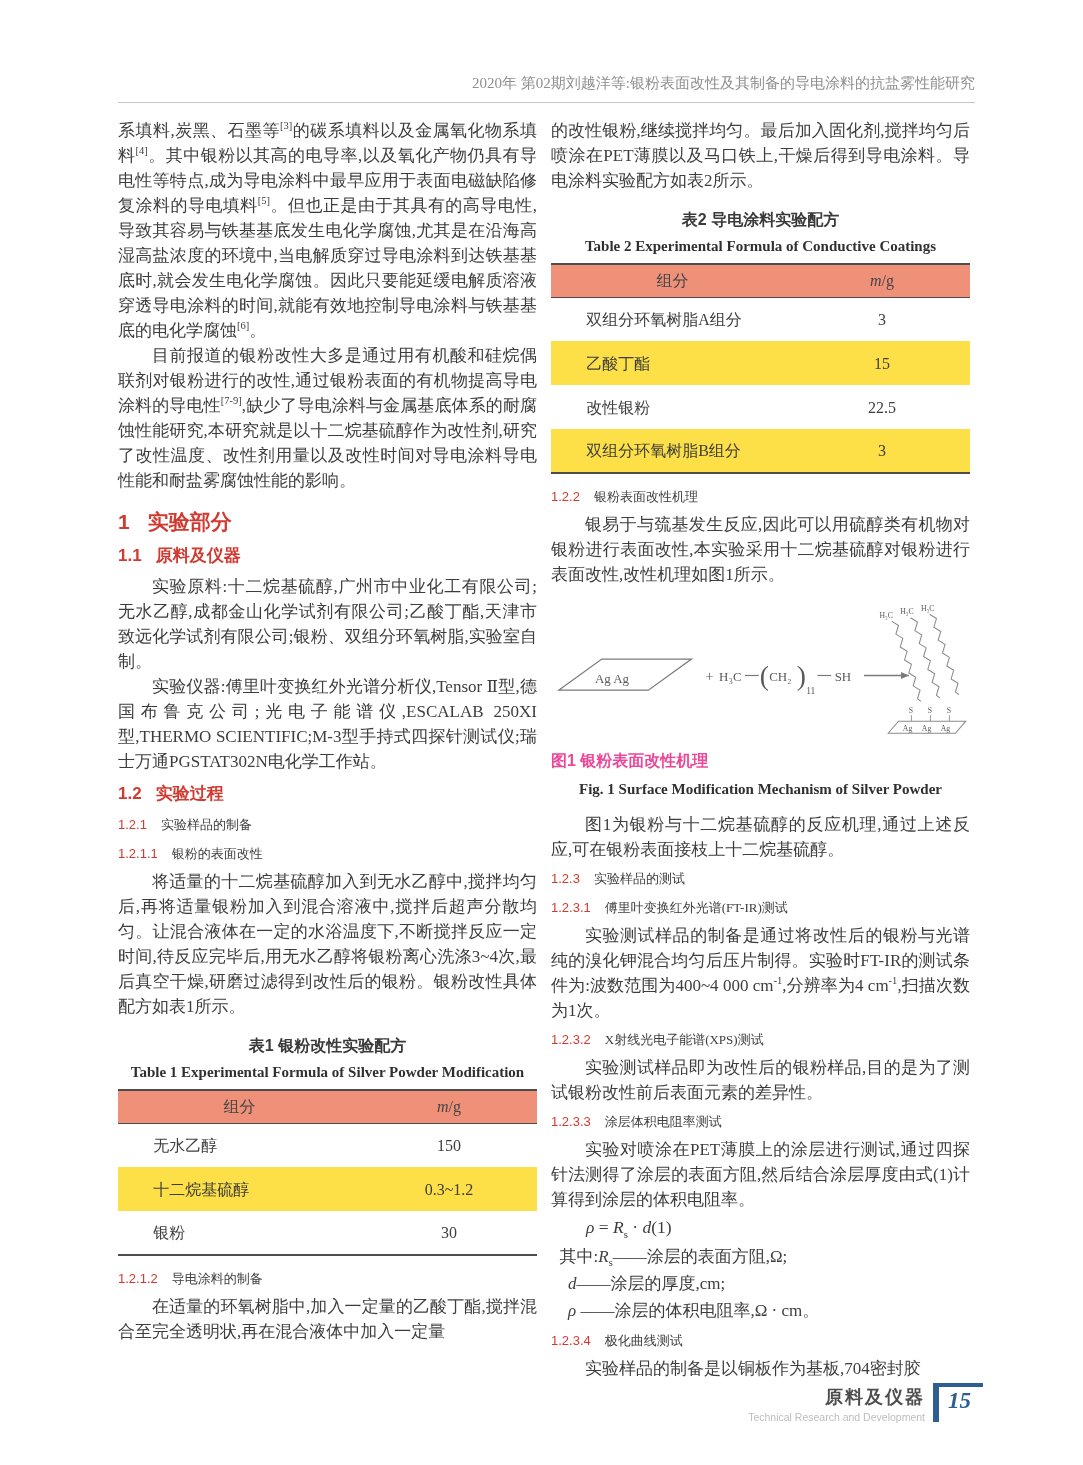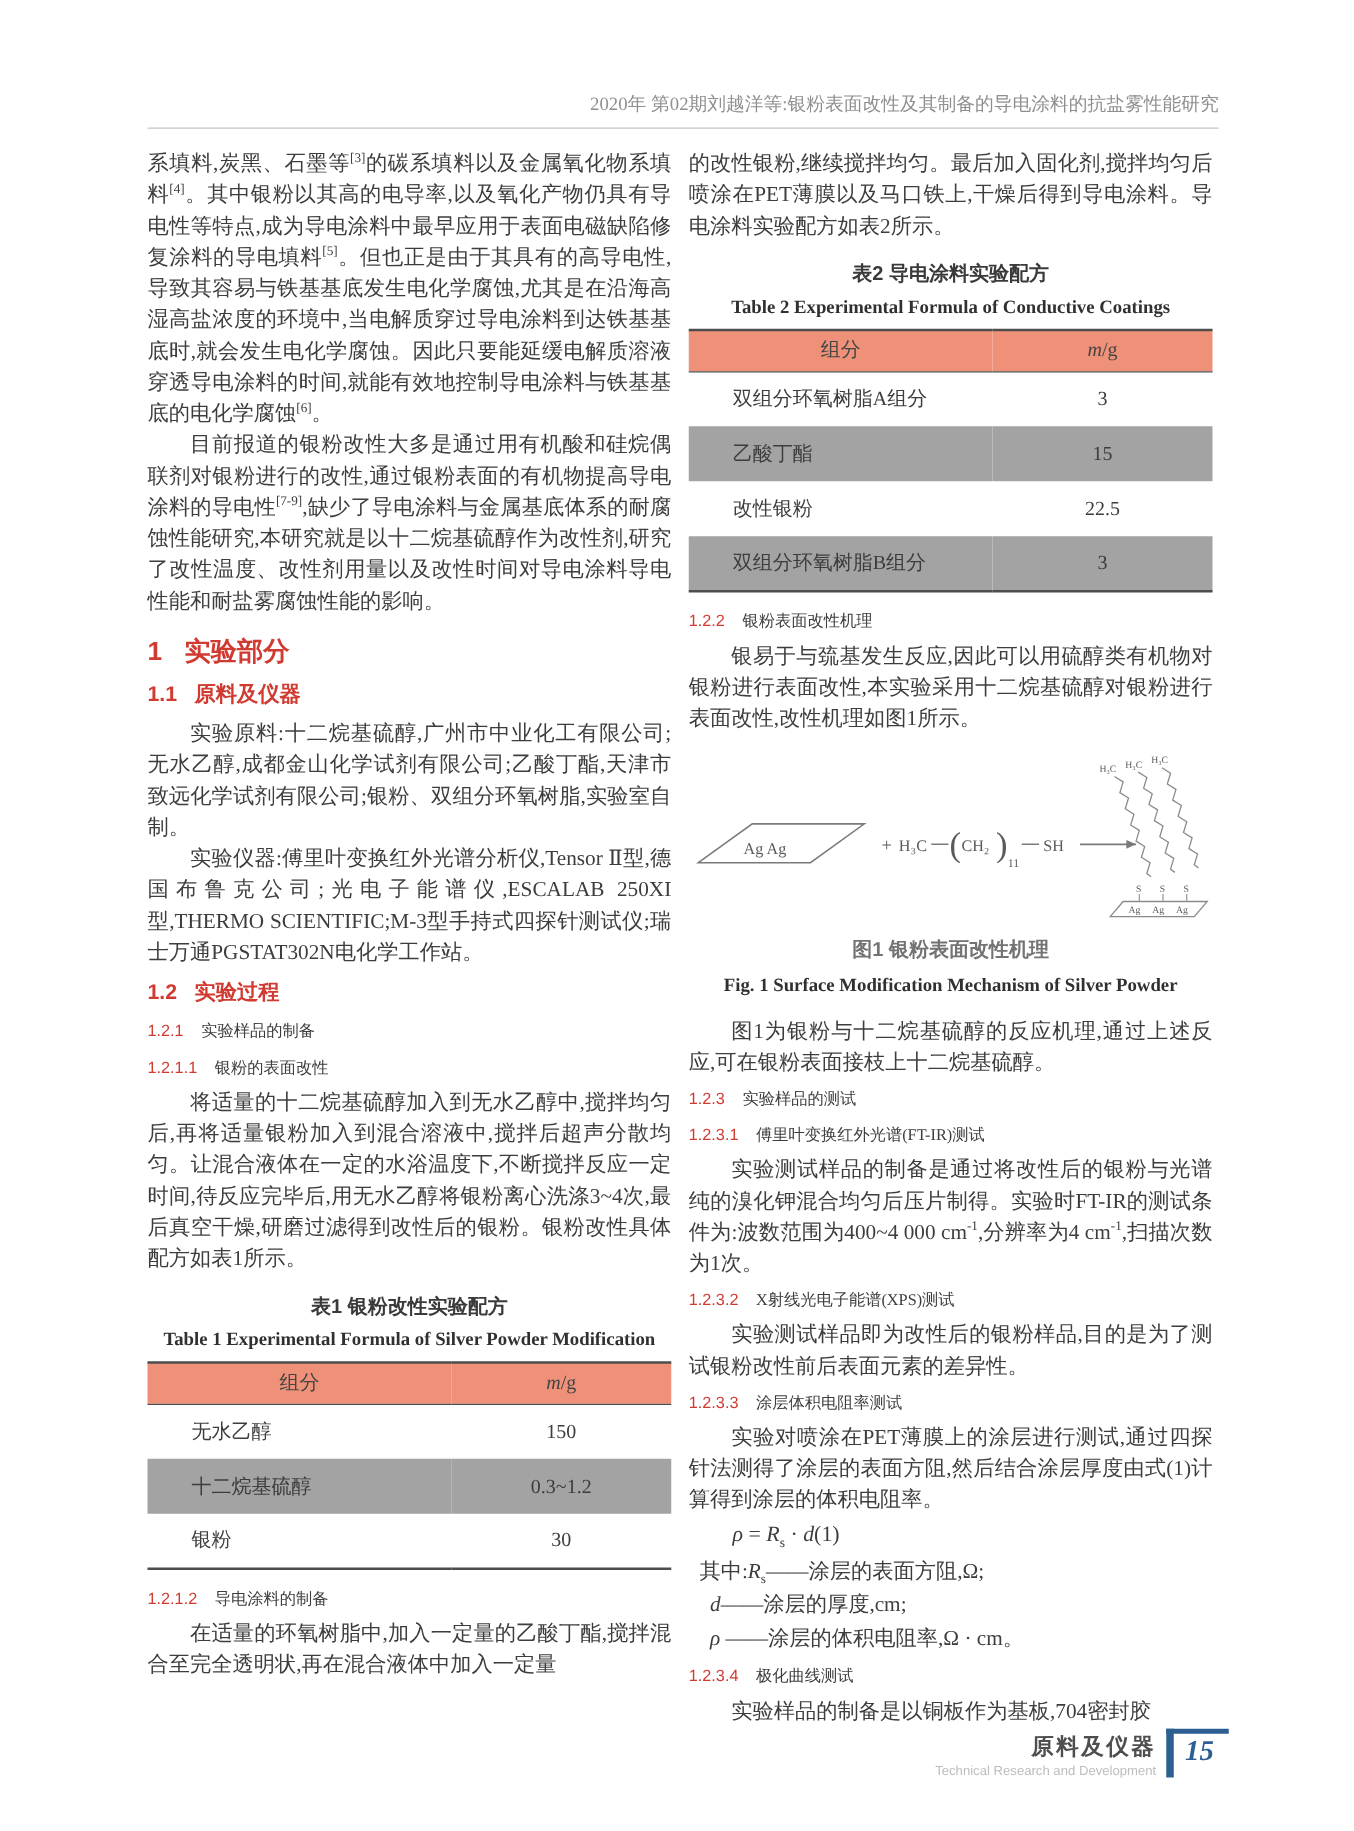--- a/index.html
+++ b/index.html
@@ -65,27 +65,27 @@
     border-top:2px solid #4d4d4d; border-bottom:2px solid #4d4d4d;
     font-size:16px;
   }
   .paper-table th {
     background:#ef9179; font-weight:normal; height:33px;
     border-bottom:1px solid #4d4d4d; text-align:center; color:#454545;
   }
   .paper-table td { height:44px; }
   .paper-table td.c1 { padding-left:2.2em; text-align:left; width:58%; }
   .paper-table td.c2 { text-align:center; width:42%; }
-  .paper-table tr.alt td { background:#a3a3a3; }
+  .paper-table tr.alt td { background:#fde047; }
 
   
   .fig-block { margin:10px 0 6px; text-align:center; }
   .fig-cap-cn {
-    text-align:center; font-weight:bold; font-size:16px;
-    font-family:"Liberation Sans","DejaVu Sans",sans-serif; color:#737373;
+    text-align:left; font-weight:bold; font-size:16px;
+    font-family:"Liberation Sans","DejaVu Sans",sans-serif; color:#ec4899;
     margin-top:6px; margin-bottom:4px;
   }
   .fig-cap-en { text-align:center; font-weight:bold; font-size:15px; color:#303030; margin-bottom:10px; }
   svg text { font-family:"Liberation Serif","DejaVu Serif",serif; fill:#5a5a5a; }
 
   
   .formula { display:flex; justify-content:flex-start; padding:3px 0 3px 2em; font-size:17.5px; }
   .where-line { padding-left:1em; line-height:27px; }
   .where-line.first { padding-left:0.5em; }
 

